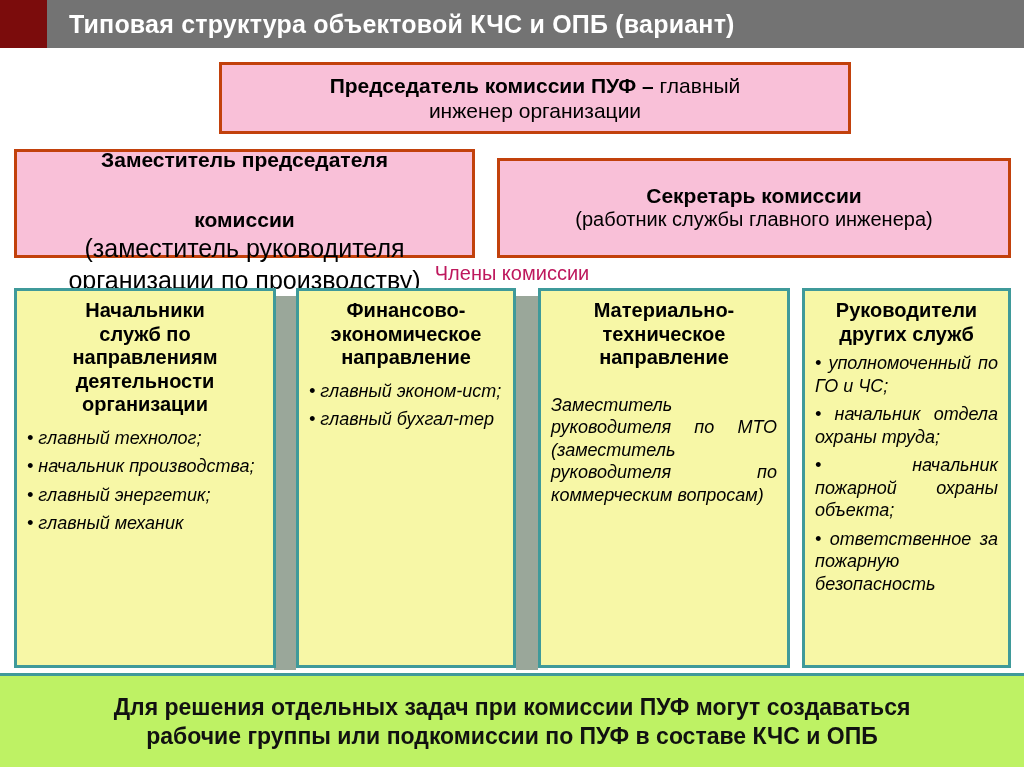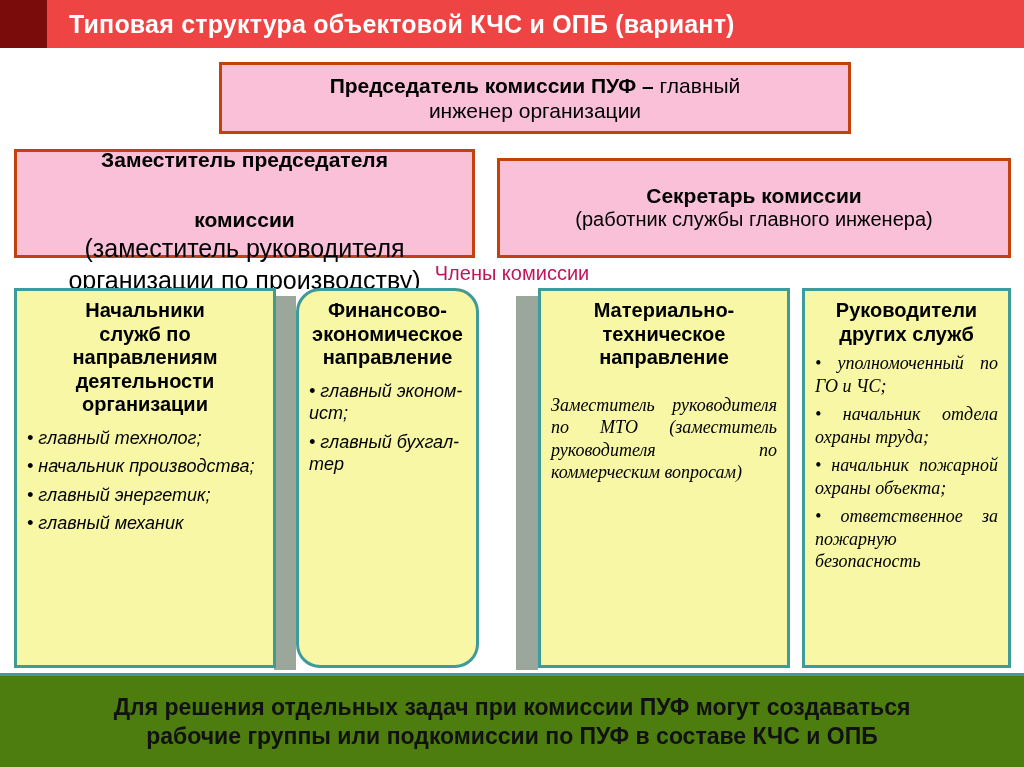--- a/index.html
+++ b/index.html
@@ -15,21 +15,21 @@
     position: relative;
   }
 
   
   .title-bar {
     position: absolute;
     left: 0;
     top: 0;
     width: 1024px;
     height: 48px;
-    background: #ef4444;
+    background: #737373;
     display: flex;
     align-items: center;
   }
   .title-accent {
     width: 47px;
     height: 48px;
     background: #7b0c0c;
     flex: none;
   }
   .title-text {
@@ -152,39 +152,38 @@
     margin-top: 10px;
   }
   .member-col .col-body p {
     margin: 0 0 6px 0;
   }
   .bullet::before {
     content: "\2022\00a0";
   }
   .just {
     text-align: justify;
-    font-family: Liberation Serif, serif;
   }
 
   #col1 { left: 14px; width: 262px; }
-  #col2 { left: 296px; width: 183px; border-radius: 24px; }
+  #col2 { left: 296px; width: 220px; }
   #col3 { left: 538px; width: 252px; }
   #col4 { left: 802px; width: 209px; }
 
   #shadow1 { left: 274px; }
   #shadow2 { left: 516px; }
 
   
   #footer {
     position: absolute;
     left: 0;
     top: 673px;
     width: 1024px;
     height: 94px;
-    background: #4d7c0f;
+    background: #bef264;
     border-top: 3px solid #3f9a9a;
     box-sizing: border-box;
     display: flex;
     flex-direction: column;
     align-items: center;
     justify-content: center;
     padding: 2px 14px;
   }
   #footer .fline {
     font-size: 23px;

